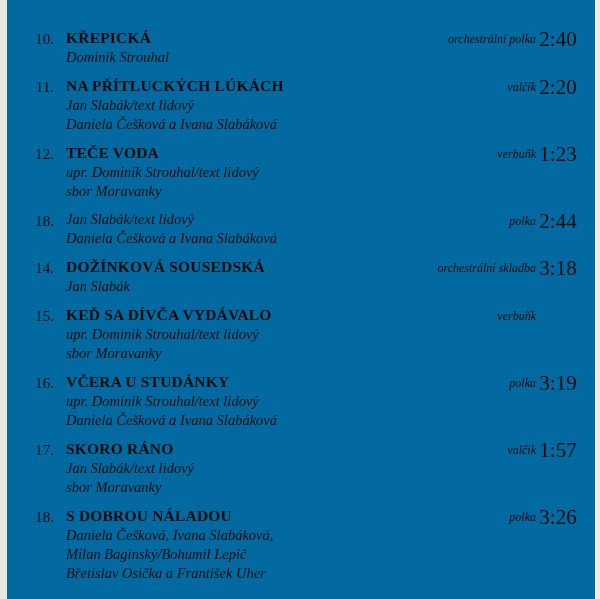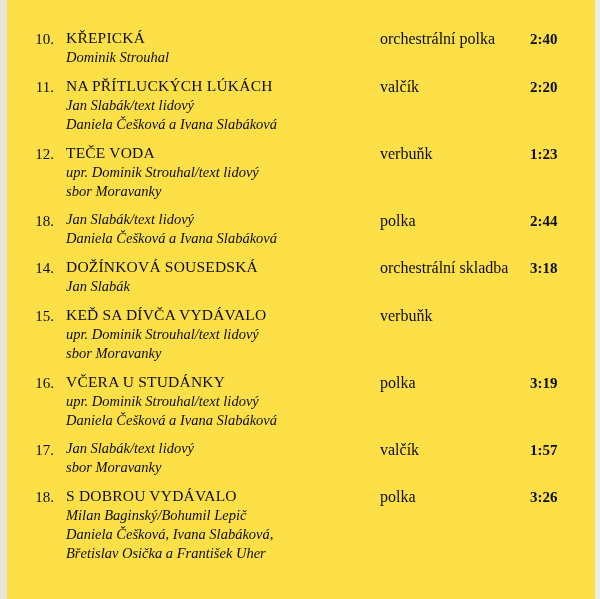--- a/index.html
+++ b/index.html
@@ -12,55 +12,57 @@
     background: #fdfcf7;
     font-family: "Liberation Serif", serif;
     color: #0c0c0c;
     overflow: hidden;
   }
   .page {
     position: relative;
     width: 600px;
     height: 599px;
     box-sizing: border-box;
-    padding: 22px 26px 10px 22px;
-    background: #fde047;
+    padding: 22px 20px 10px 22px;
+    background: #0369a1;
   }
   .tracklist {
     margin-top: 6px;
   }
   .track {
     display: grid;
     grid-template-columns: 44px 1fr 150px 44px;
     column-gap: 0px;
     margin-bottom: 9px;
   }
   .track-num {
     text-align: right;
     padding-right: 12px;
     font-size: 15px;
     line-height: 20px;
     padding-top: 1px;
   }
   .track-title {
-    font-weight: normal;
+    font-weight: bold;
     font-size: 15.5px;
     line-height: 20px;
     letter-spacing: 0.2px;
   }
   .track-genre {
-    font-size: 16px;
+    text-align: right;
+    font-style: italic;
+    font-size: 12px;
     line-height: 20px;
     padding-top: 1px;
     white-space: nowrap;
   }
   .track-time {
-    text-align: left;
-    font-weight: bold;
-    font-size: 15px;
+    text-align: center;
+    font-weight: normal;
+    font-size: 21px;
     line-height: 20px;
     padding-top: 1px;
   }
   .credit {
     font-size: 14.5px;
     line-height: 19px;
     font-style: italic;
   }
   .credit.italic {
   }
@@ -151,32 +153,33 @@
           <div class="track-title">VČERA U STUDÁNKY</div>
           <div class="credit">upr. Dominik Strouhal/text lidový</div>
           <div class="credit italic">Daniela Češková a Ivana Slabáková</div>
         </div>
         <div class="track-genre">polka</div>
         <div class="track-time">3:19</div>
       </div>
       <div class="track">
         <div class="track-num">17.</div>
         <div>
+          <div class="track-title">SKORO RÁNO</div>
           <div class="credit">Jan Slabák/text lidový</div>
           <div class="credit italic">sbor Moravanky</div>
         </div>
         <div class="track-genre">valčík</div>
         <div class="track-time">1:57</div>
       </div>
       <div class="track">
         <div class="track-num">18.</div>
         <div>
-          <div class="track-title">S DOBROU VYDÁVALO</div>
+          <div class="track-title">S DOBROU NÁLADOU</div>
+          <div class="credit italic">Daniela Češková, Ivana Slabáková,</div>
           <div class="credit">Milan Baginský/Bohumil Lepič</div>
-          <div class="credit italic">Daniela Češková, Ivana Slabáková,</div>
           <div class="credit italic">Břetislav Osička a František Uher</div>
         </div>
         <div class="track-genre">polka</div>
         <div class="track-time">3:26</div>
       </div>
     </div>
 
 </div>
 
 </body></html>

